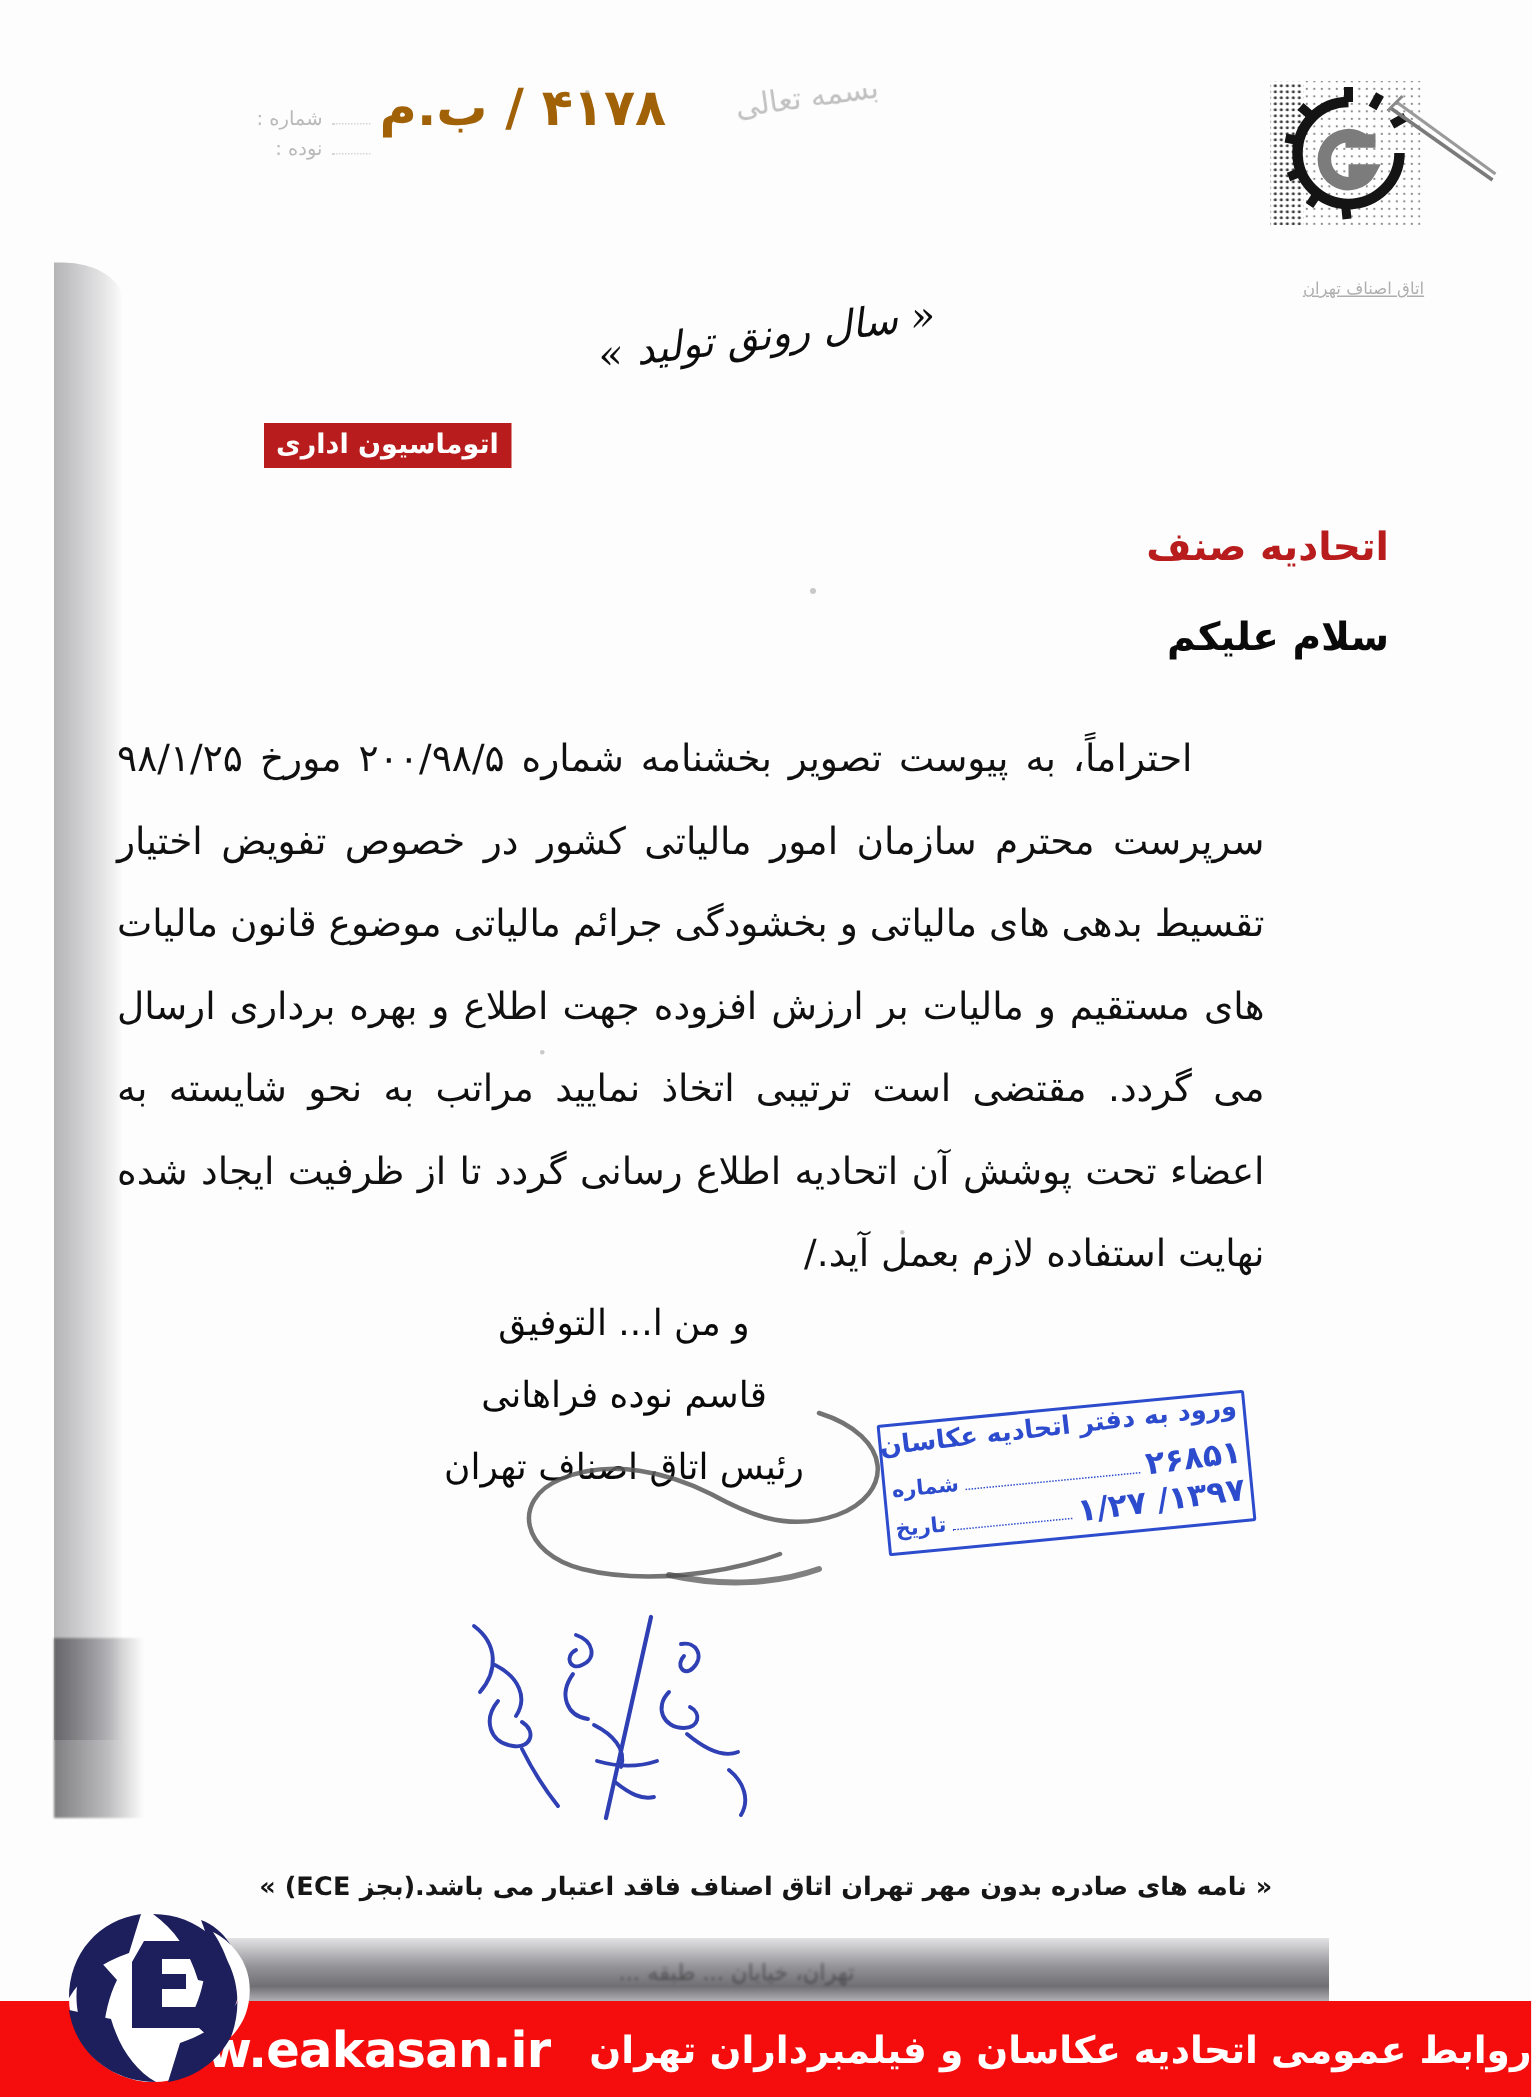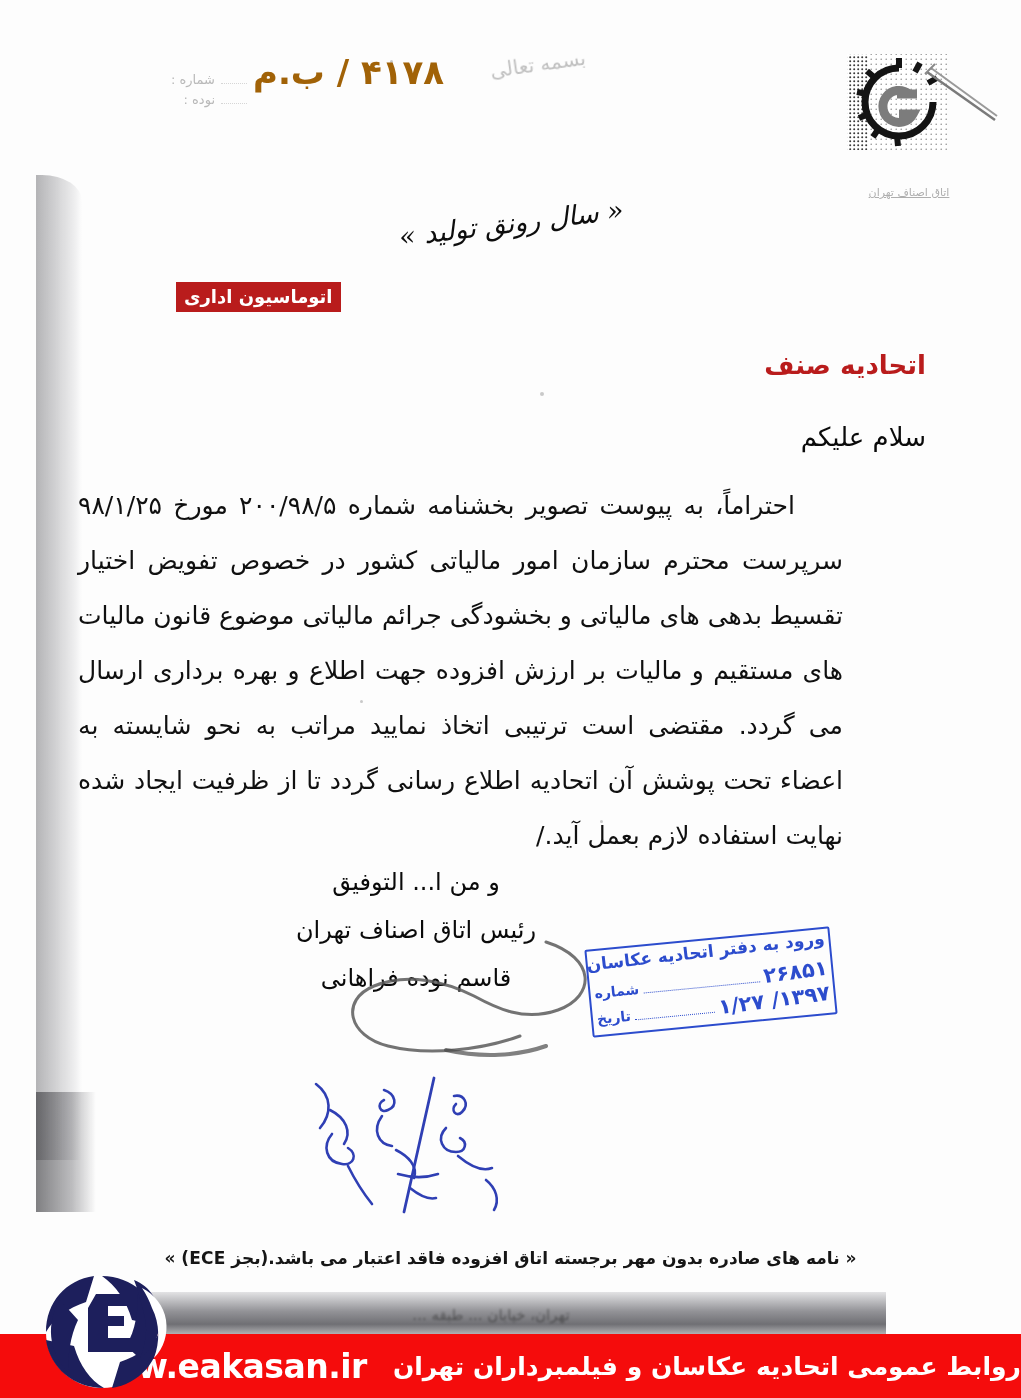--- a/index.html
+++ b/index.html
@@ -180,24 +180,24 @@
     position: absolute;
     top: 350px;
     right: 95px;
     font-size: 26px;
     font-weight: 700;
     color: #b91c1c;
     letter-spacing: 0.3px;
   }
   .greeting {
     position: absolute;
-    top: 422px;
+    top: 410px;
     right: 95px;
     font-size: 26px;
-    font-weight: 400;
+    font-weight: 700;
     color: #0a0a0a;
     letter-spacing: 0.3px;
   }
   .body-text {
     position: absolute;
     top: 478px;
     right: 178px;
     width: 765px;
     direction: rtl;
     text-align: justify;
@@ -452,22 +452,22 @@
   <div class="automation-tag">اتوماسیون اداری</div>
 
   <div class="addressee">اتحادیه صنف</div>
   <div class="greeting">سلام علیکم</div>
   <div class="body-text">
     <p>احتراماً، به پیوست تصویر بخشنامه شماره ۲۰۰/۹۸/۵ مورخ ۹۸/۱/۲۵ سرپرست محترم سازمان امور مالیاتی کشور در خصوص تفویض اختیار تقسیط بدهی های مالیاتی و بخشودگی جرائم مالیاتی موضوع قانون مالیات های مستقیم و مالیات بر ارزش افزوده جهت اطلاع و بهره برداری ارسال می گردد. مقتضی است ترتیبی اتخاذ نمایید مراتب به نحو شایسته به اعضاء تحت پوشش آن اتحادیه اطلاع رسانی گردد تا از ظرفیت ایجاد شده نهایت استفاده لازم بعمل آید./</p>
   </div>
 
   <div class="signature-block">
     <div class="sig-line">و من ا... التوفیق</div>
+    <div class="sig-line">قاسم نوده فراهانی</div>
     <div class="sig-line">رئیس اتاق اصناف تهران</div>
-    <div class="sig-line">قاسم نوده فراهانی</div>
   </div>
 
   <svg class="sig-scribble" viewBox="0 0 330 160">
     <path d="M250 42 C300 58 300 96 262 110 C228 122 200 108 178 96
              C150 82 112 72 78 86 C44 100 52 136 92 146 C132 156 186 150 224 136" fill="none" stroke="#5a5a5a" stroke-width="3" stroke-linecap="round" opacity="0.85"></path>
     <path d="M150 150 C186 158 222 156 250 146" fill="none" stroke="#4a4a4a" stroke-width="4" stroke-linecap="round" opacity="0.7"></path>
   </svg>
 
   <svg class="handwriting" viewBox="0 0 220 160">
     <g fill="none" stroke="#2f3fb4" stroke-width="2.6" stroke-linecap="round">
@@ -496,21 +496,21 @@
       <span class="st-dots"></span>
       <span class="st-key">شماره</span>
     </div>
     <div class="st-row date">
       <span class="st-val">۱۳۹۷/ ۱/۲۷</span>
       <span class="st-dots"></span>
       <span class="st-key">تاریخ</span>
     </div>
   </div>
 
-  <div class="footer-note">« نامه های صادره بدون مهر برجسته اتاق افزوده فاقد اعتبار می باشد.(بجز ECE) »</div>
+  <div class="footer-note">« نامه های صادره بدون مهر تهران اتاق اصناف فاقد اعتبار می باشد.(بجز ECE) »</div>
 
   <div class="address-strip">
     <div class="addr-text">تهران، خیابان ... طبقه ...</div>
   </div>
 
   <div class="red-banner">
     <div class="banner-inner">
       <span class="banner-org">روابط عمومی  اتحادیه عکاسان و فیلمبرداران تهران</span>
       <span class="banner-url">www.eakasan.ir</span>
     </div>

